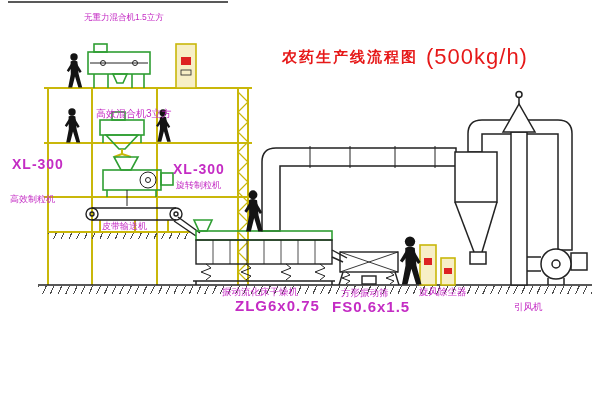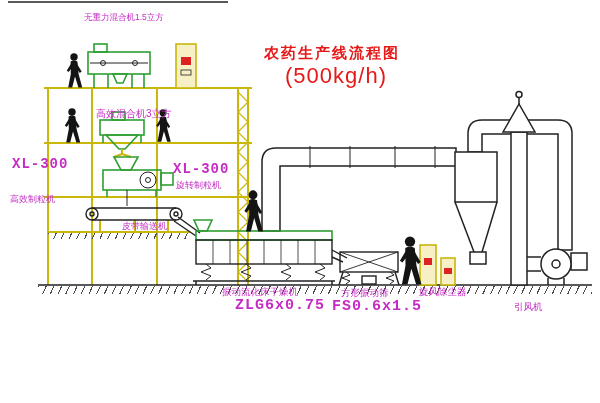--- a/index.html
+++ b/index.html
@@ -6,21 +6,21 @@
   html,body { background:#ffffff; }
   .stage {
     position:relative; width:600px; height:403px; background:#fff;
     overflow:hidden; font-family:"Liberation Sans", sans-serif;
   }
   .stage svg { position:absolute; left:0; top:0; }
   .lbl {
     position:absolute; color:#c42cc4; white-space:nowrap; line-height:1.05;
     font-family:"Liberation Sans", sans-serif;
   }
-  .model { font-weight:bold; letter-spacing:1px;font-family:Liberation Mono, monospace; }
+  .model { font-weight:bold; letter-spacing:1px; }
   .title {
     position:absolute; display:flex; align-items:center; color:#e61919;
     white-space:nowrap;
   }
   .title .t-main { font-size:15px; font-weight:bold; letter-spacing:2px; }
   .title .t-cap  { font-size:22px; font-weight:normal; margin-left:8px; letter-spacing:1px; }
   .hatch {
     position:absolute;
     background:repeating-linear-gradient(115deg, #4a4a4a 0 1px, transparent 1px 7px);
   }
@@ -200,36 +200,36 @@
     <use href="#person" transform="translate(74,53)"></use>
     <use href="#person" transform="translate(72,108)"></use>
     <use href="#person" transform="translate(163,109) scale(0.95)"></use>
     <use href="#person" transform="translate(253,190) scale(1.2)"></use>
     <use href="#person" transform="translate(410,236) scale(1.4)"></use>
   </svg>
 
   <div class="hatch" style="left:38px; top:286px; width:554px; height:8px;"></div>
   <div class="hatch" style="left:48px; top:233px; width:142px; height:6px;"></div>
 
-  <div class="title" style="left:264px; top:44px;flex-direction:column;">
+  <div class="title" style="left:282px; top:44px;">
     <span class="t-main">农药生产线流程图</span>
     <span class="t-cap">(500kg/h)</span>
   </div>
 
   <div class="lbl" style="left:84px; top:13px; font-size:8.5px;">无重力混合机1.5立方</div>
 
   <div class="lbl" style="left:96px; top:109px; font-size:10px;">高效混合机3立方</div>
 
   <div class="lbl model" style="left:12px; top:157px; font-size:14px;">XL-300</div>
   <div class="lbl" style="left:10px; top:195px; font-size:9px;text-align:center;">高效制粒机</div>
 
   <div class="lbl model" style="left:173px; top:162px; font-size:14px;">XL-300</div>
   <div class="lbl" style="left:176px; top:181px; font-size:9px;">旋转制粒机</div>
 
-  <div class="lbl" style="left:102px; top:222px; font-size:9px;padding-left:20px;">皮带输送机</div>
+  <div class="lbl" style="left:102px; top:222px; font-size:9px;">皮带输送机</div>
 
   <div class="lbl" style="left:222px; top:287px; font-size:9.5px;">振动流化床干燥机</div>
   <div class="lbl model" style="left:235px; top:298px; font-size:15px;">ZLG6x0.75</div>
 
   <div class="lbl" style="left:341px; top:288px; font-size:9.5px;">方形振动筛</div>
   <div class="lbl model" style="left:332px; top:299px; font-size:15px;">FS0.6x1.5</div>
 
   <div class="lbl" style="left:419px; top:287px; font-size:9.5px;">旋风除尘器</div>
 
   <div class="lbl" style="left:514px; top:302px; font-size:9.5px;">引风机</div>

